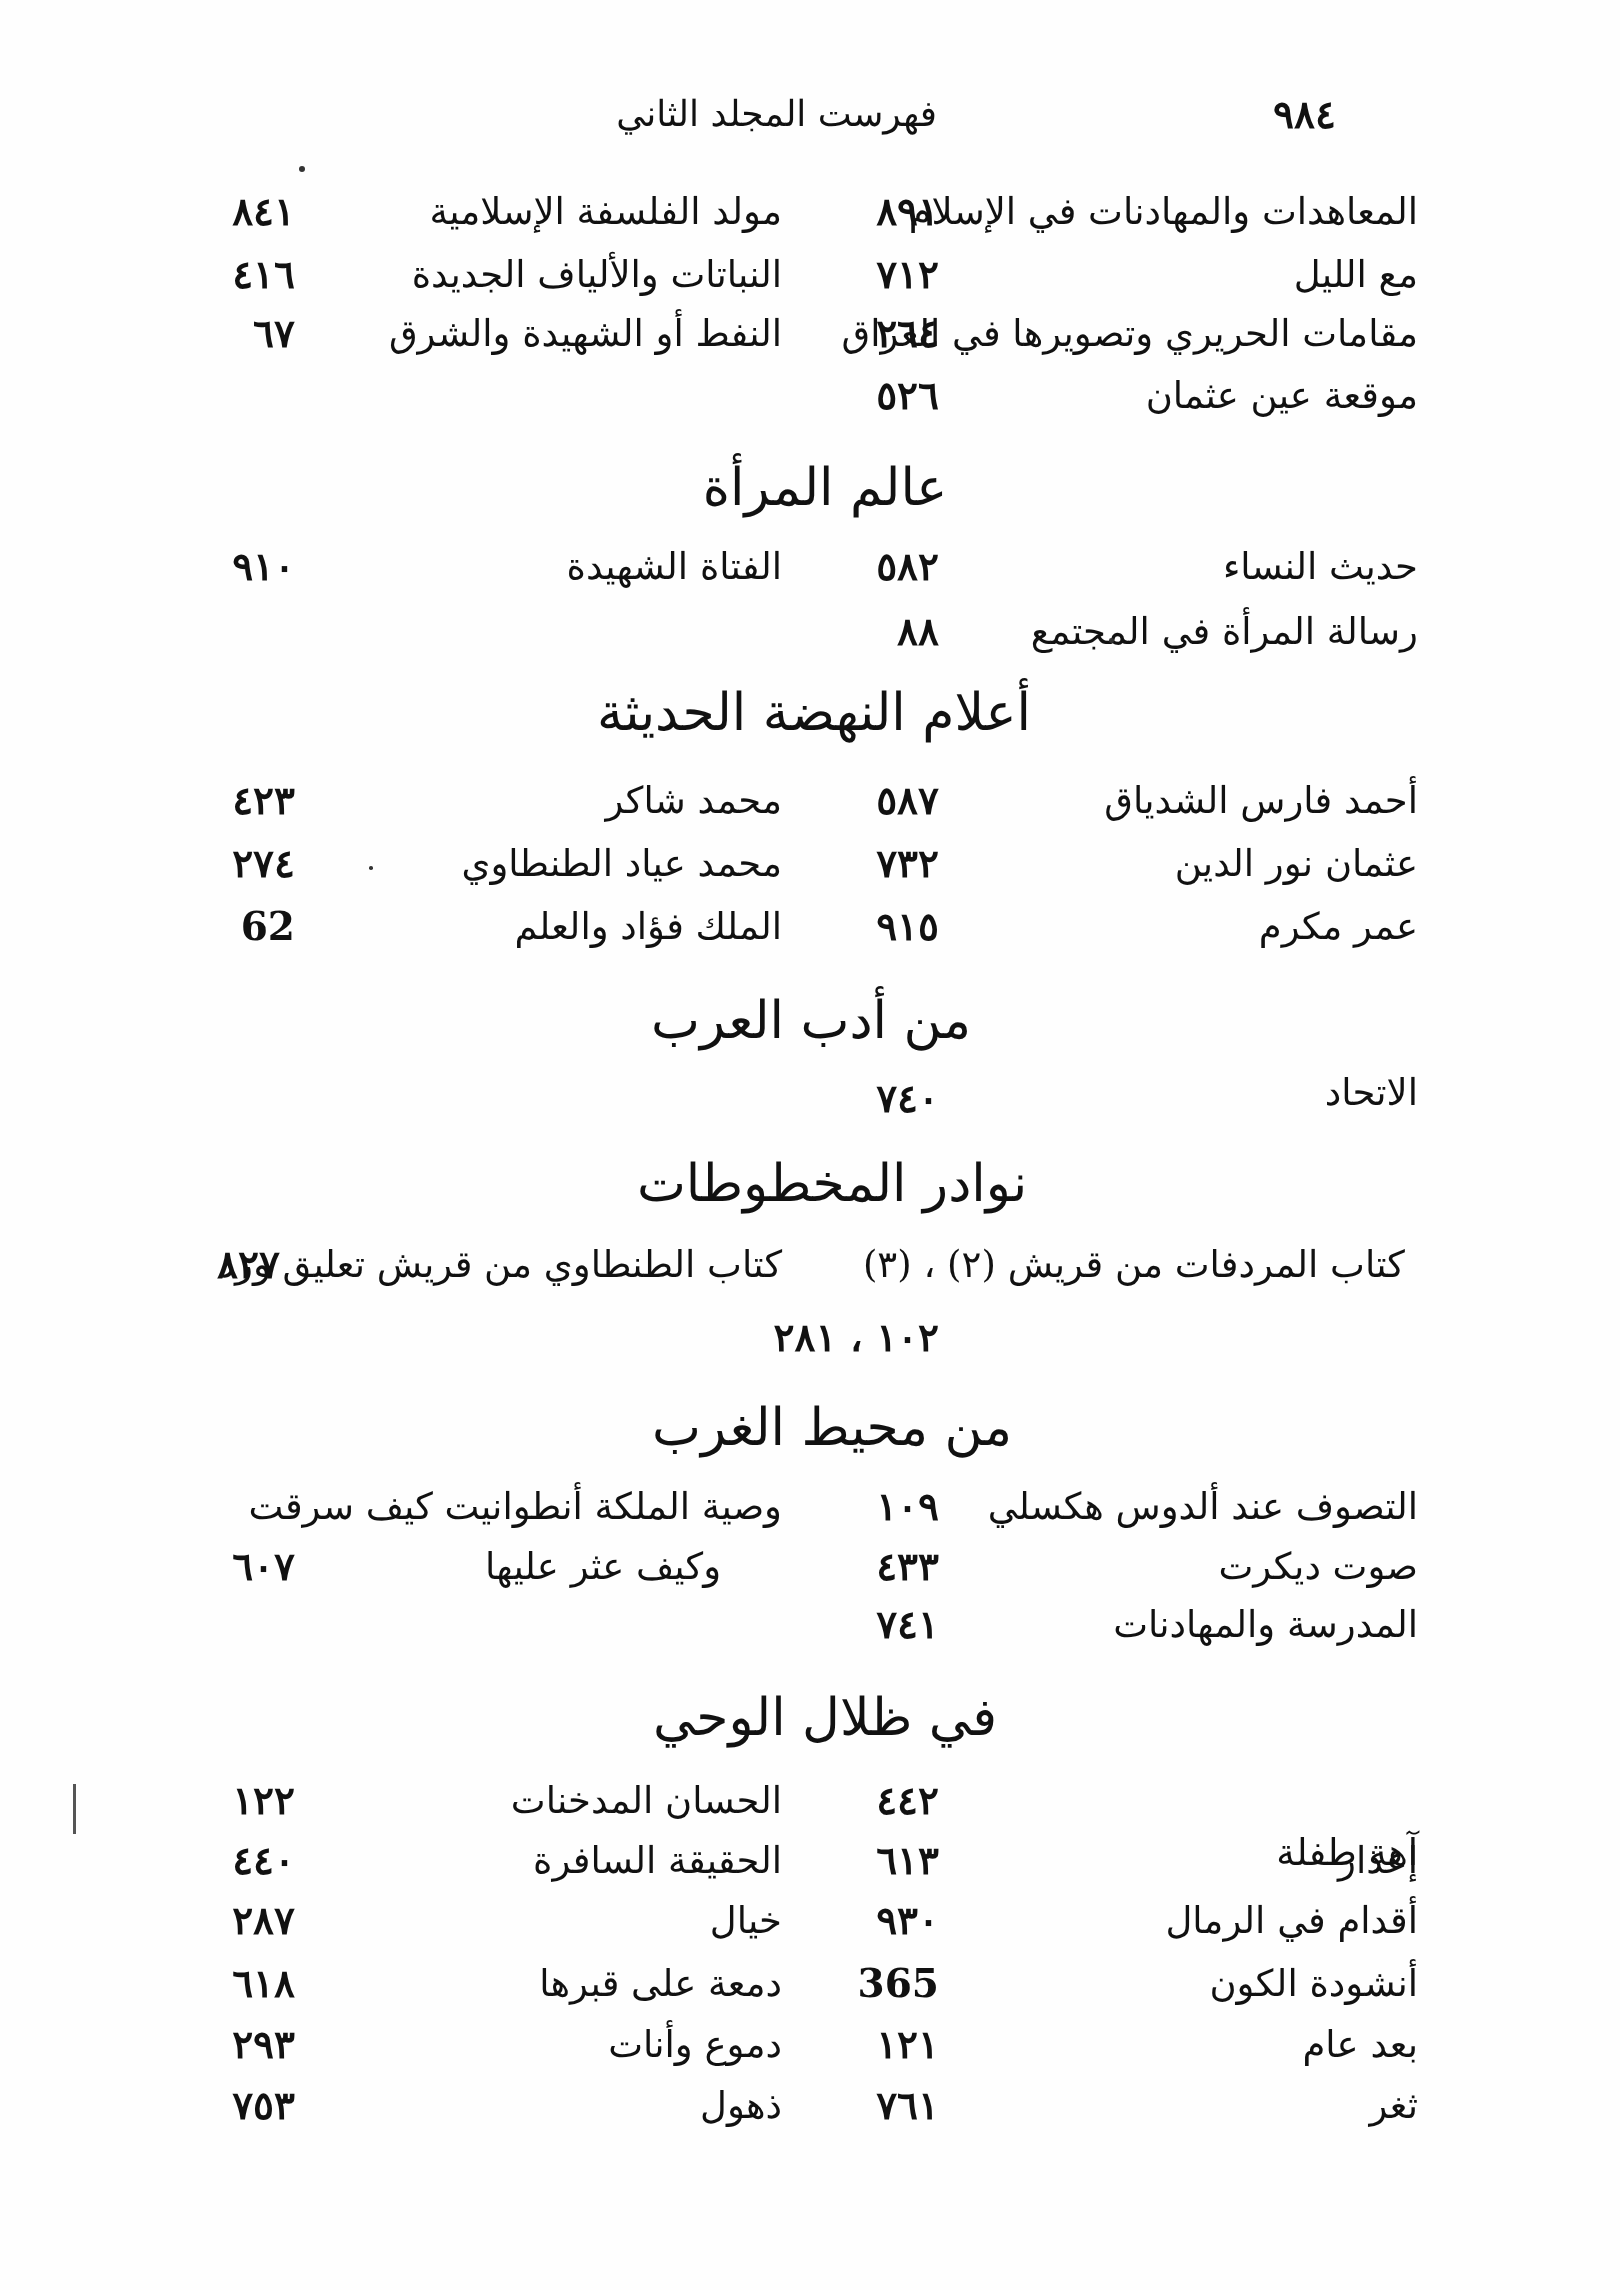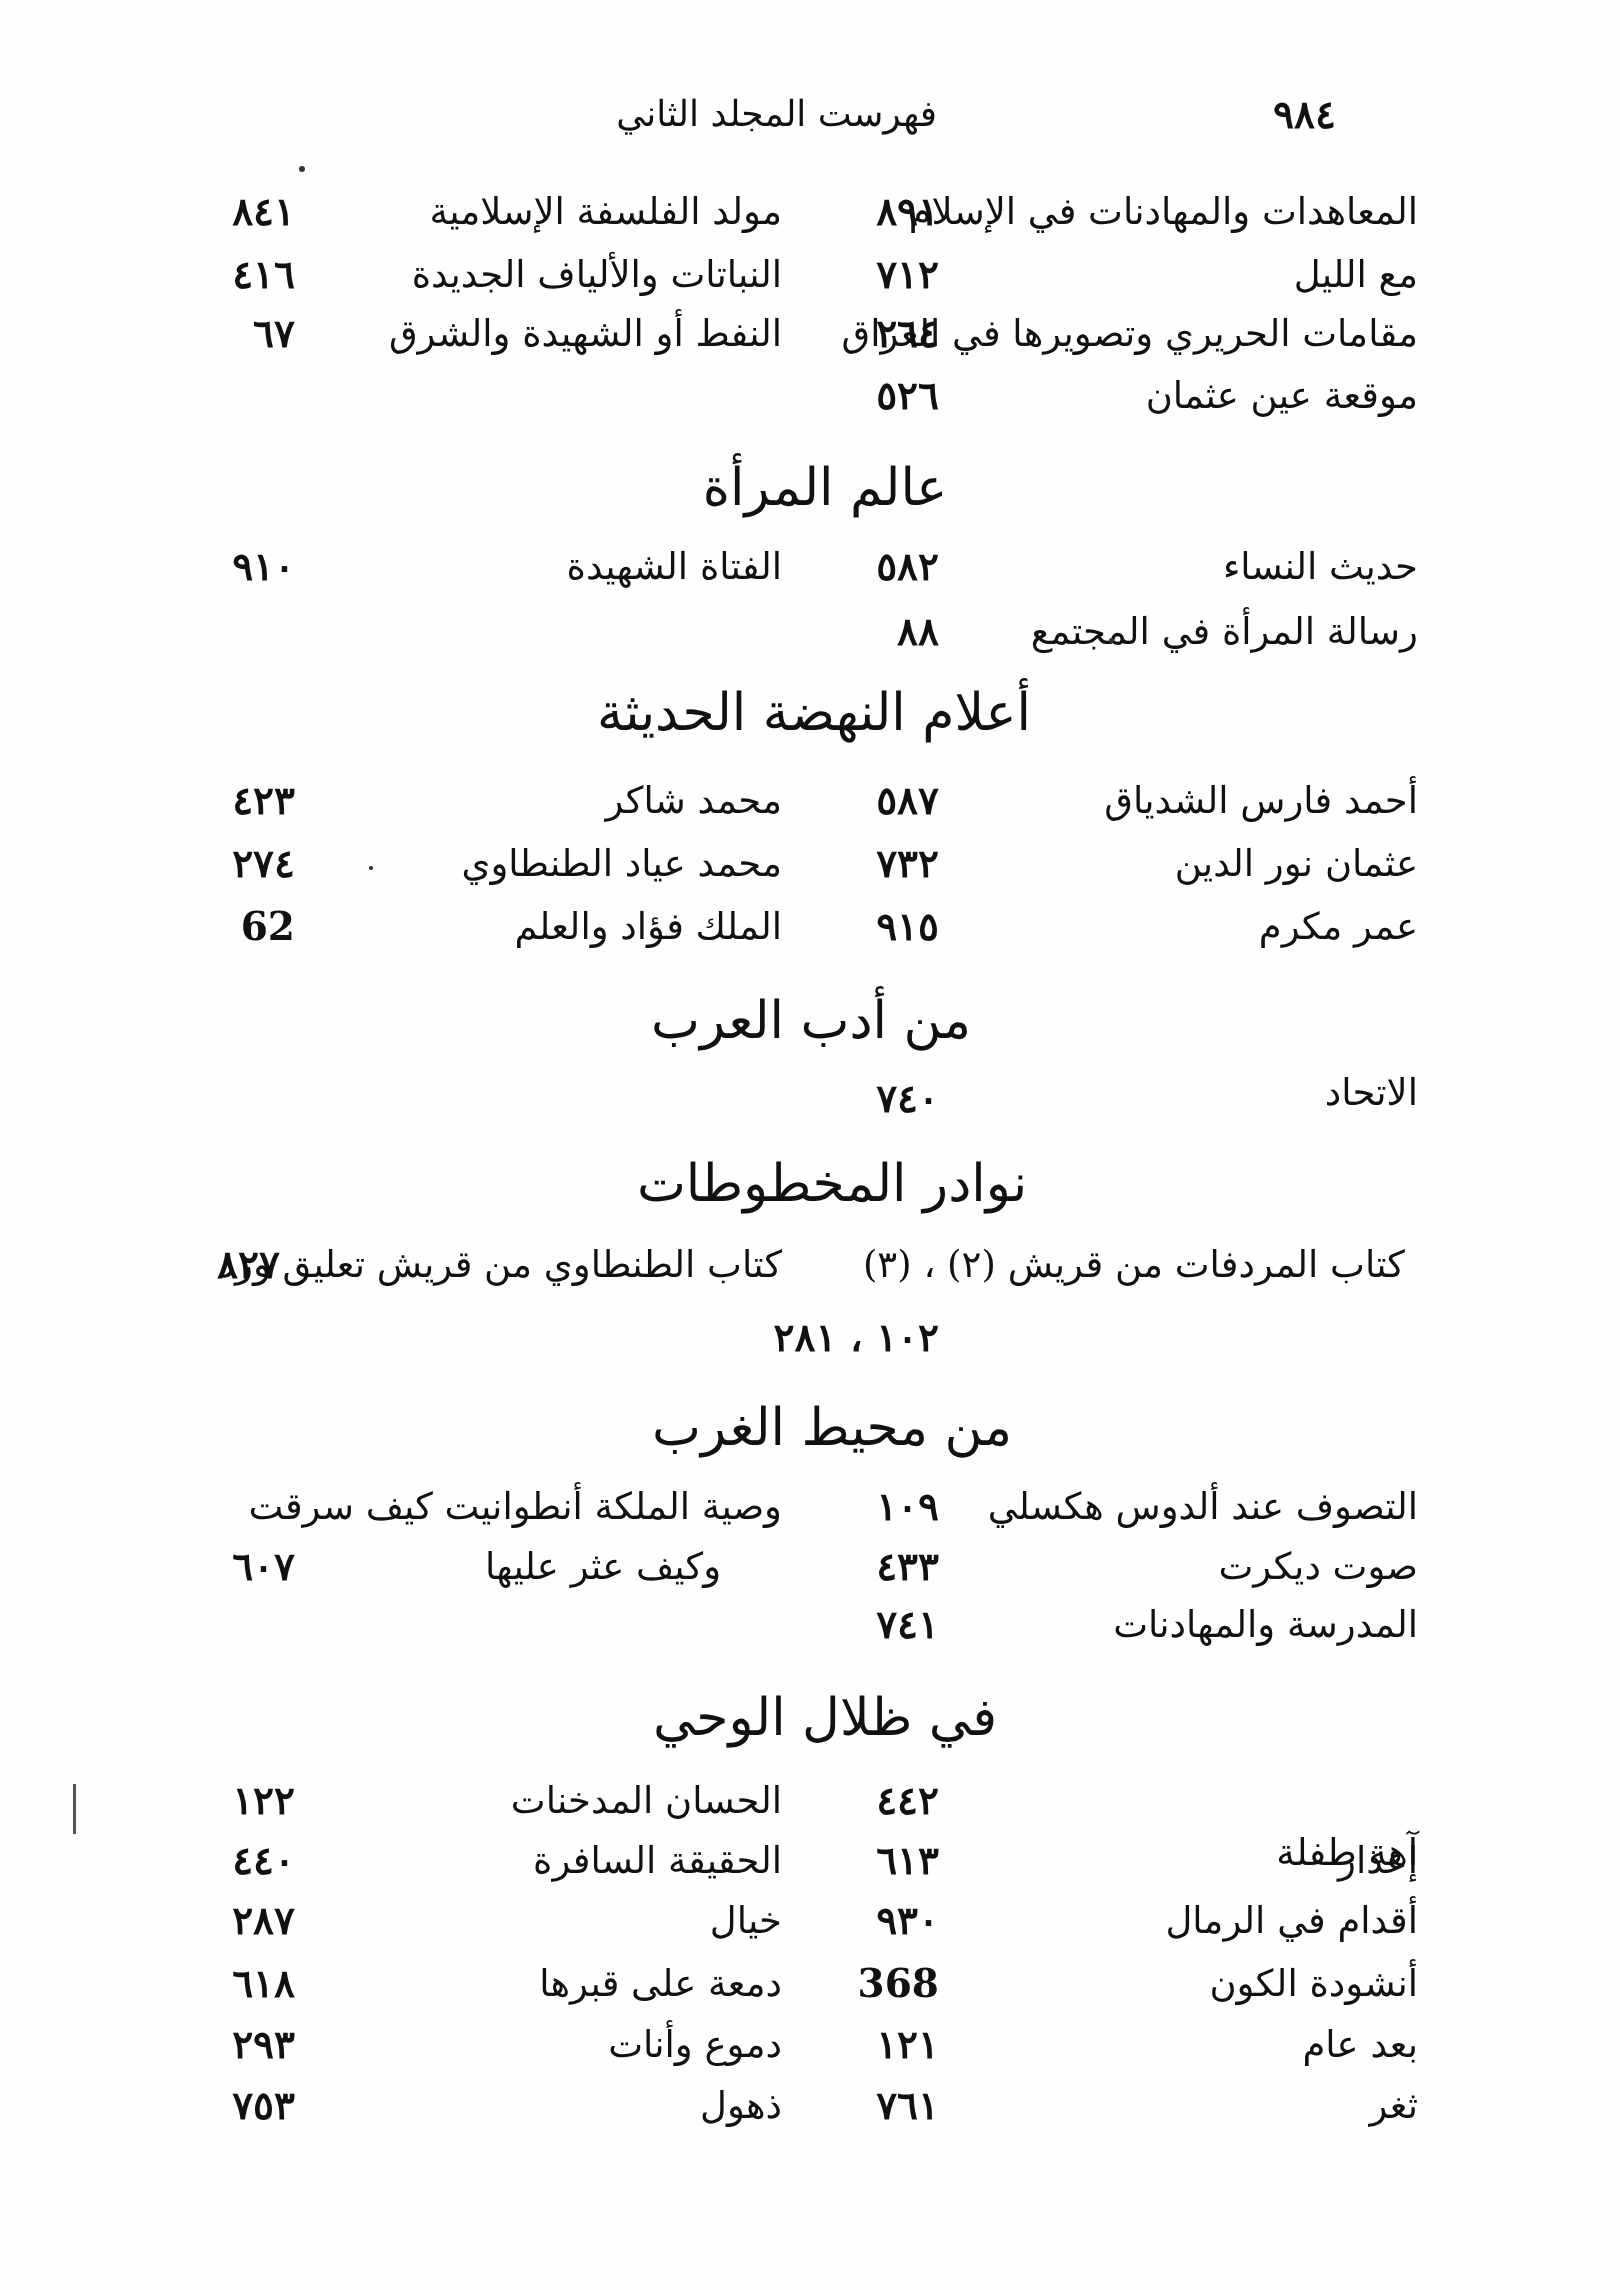--- a/index.html
+++ b/index.html
@@ -127,21 +127,21 @@
   <div class="abs num r-num" style="top:1860px">٦١٣</div>
   <div class="abs entry rtl l-text" style="top:1860px">الحقيقة السافرة</div>
   <div class="abs num l-num" style="top:1860px">٤٤٠</div>
 
   <div class="abs entry rtl r-text" style="top:1920px">أقدام في الرمال</div>
   <div class="abs num r-num" style="top:1920px">٩٣٠</div>
   <div class="abs entry rtl l-text" style="top:1920px">خيال</div>
   <div class="abs num l-num" style="top:1920px">٢٨٧</div>
 
   <div class="abs entry rtl r-text" style="top:1983px">أنشودة الكون</div>
-  <div class="abs num r-num" style="top:1983px">368</div>
+  <div class="abs num r-num" style="top:1983px">365</div>
   <div class="abs entry rtl l-text" style="top:1983px">دمعة على قبرها</div>
   <div class="abs num l-num" style="top:1983px">٦١٨</div>
 
   <div class="abs entry rtl r-text" style="top:2044px">بعد عام</div>
   <div class="abs num r-num" style="top:2044px">١٢١</div>
   <div class="abs entry rtl l-text" style="top:2044px">دموع وأنات</div>
   <div class="abs num l-num" style="top:2044px">٢٩٣</div>
 
   <div class="abs entry rtl r-text" style="top:2105px">ثغر</div>
   <div class="abs num r-num" style="top:2105px">٧٦١</div>

